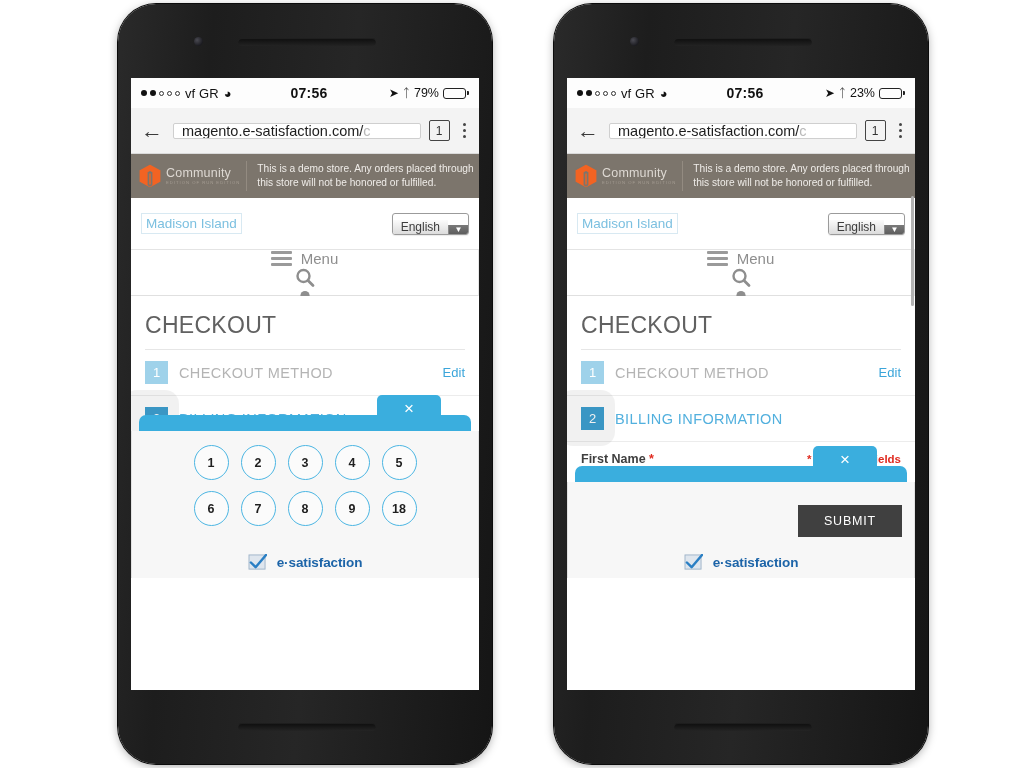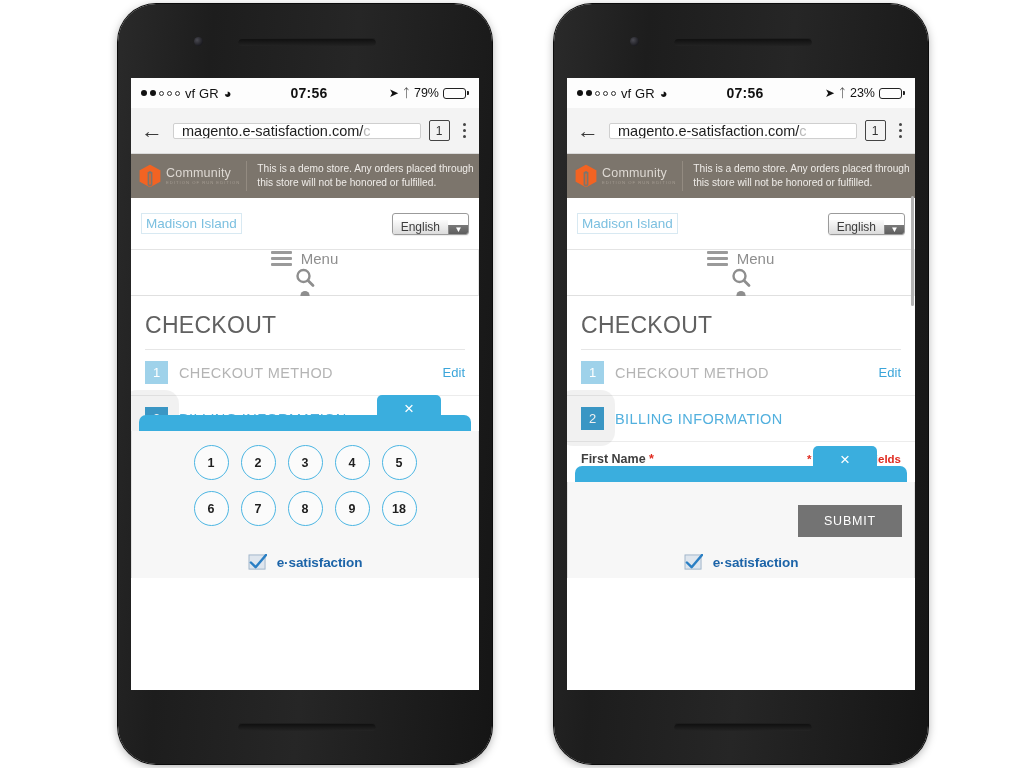--- a/index.html
+++ b/index.html
@@ -232,21 +232,21 @@
     display: flex; align-items: center; justify-content: center;
     font-size: 12.5px; font-weight: 700; color: #1f1f1f;
   }
   .commentbox {
     width: 100%; height: 56px; background: #fcfcfc; border: 1px solid #ececec;
     padding: 9px 10px; font-size: 12.5px; color: #a6a6a6;
     font-family: "Liberation Sans", sans-serif; resize: none;
   }
   .submitrow { display: flex; justify-content: flex-end; margin-top: 9px; }
   .submitbtn {
-    background: #737373; color: #fff; border: none;
+    background: #404040; color: #fff; border: none;
     padding: 9px 26px; font-size: 12.5px; letter-spacing: .8px;
     font-family: "Liberation Sans", sans-serif;
   }
   .brandrow {
     display: flex; align-items: center; justify-content: center; gap: 10px;
     padding: 9px 0 7px 0; background: #f7f7f7;
     border-left: 1px solid #e2e2e2; border-right: 1px solid #e2e2e2;
   }
   .brandcheck { width: 19px; height: 17px; }
   .brandtext { font-size: 13.5px; font-weight: 700; color: #1c64a8; letter-spacing: -.1px; }

